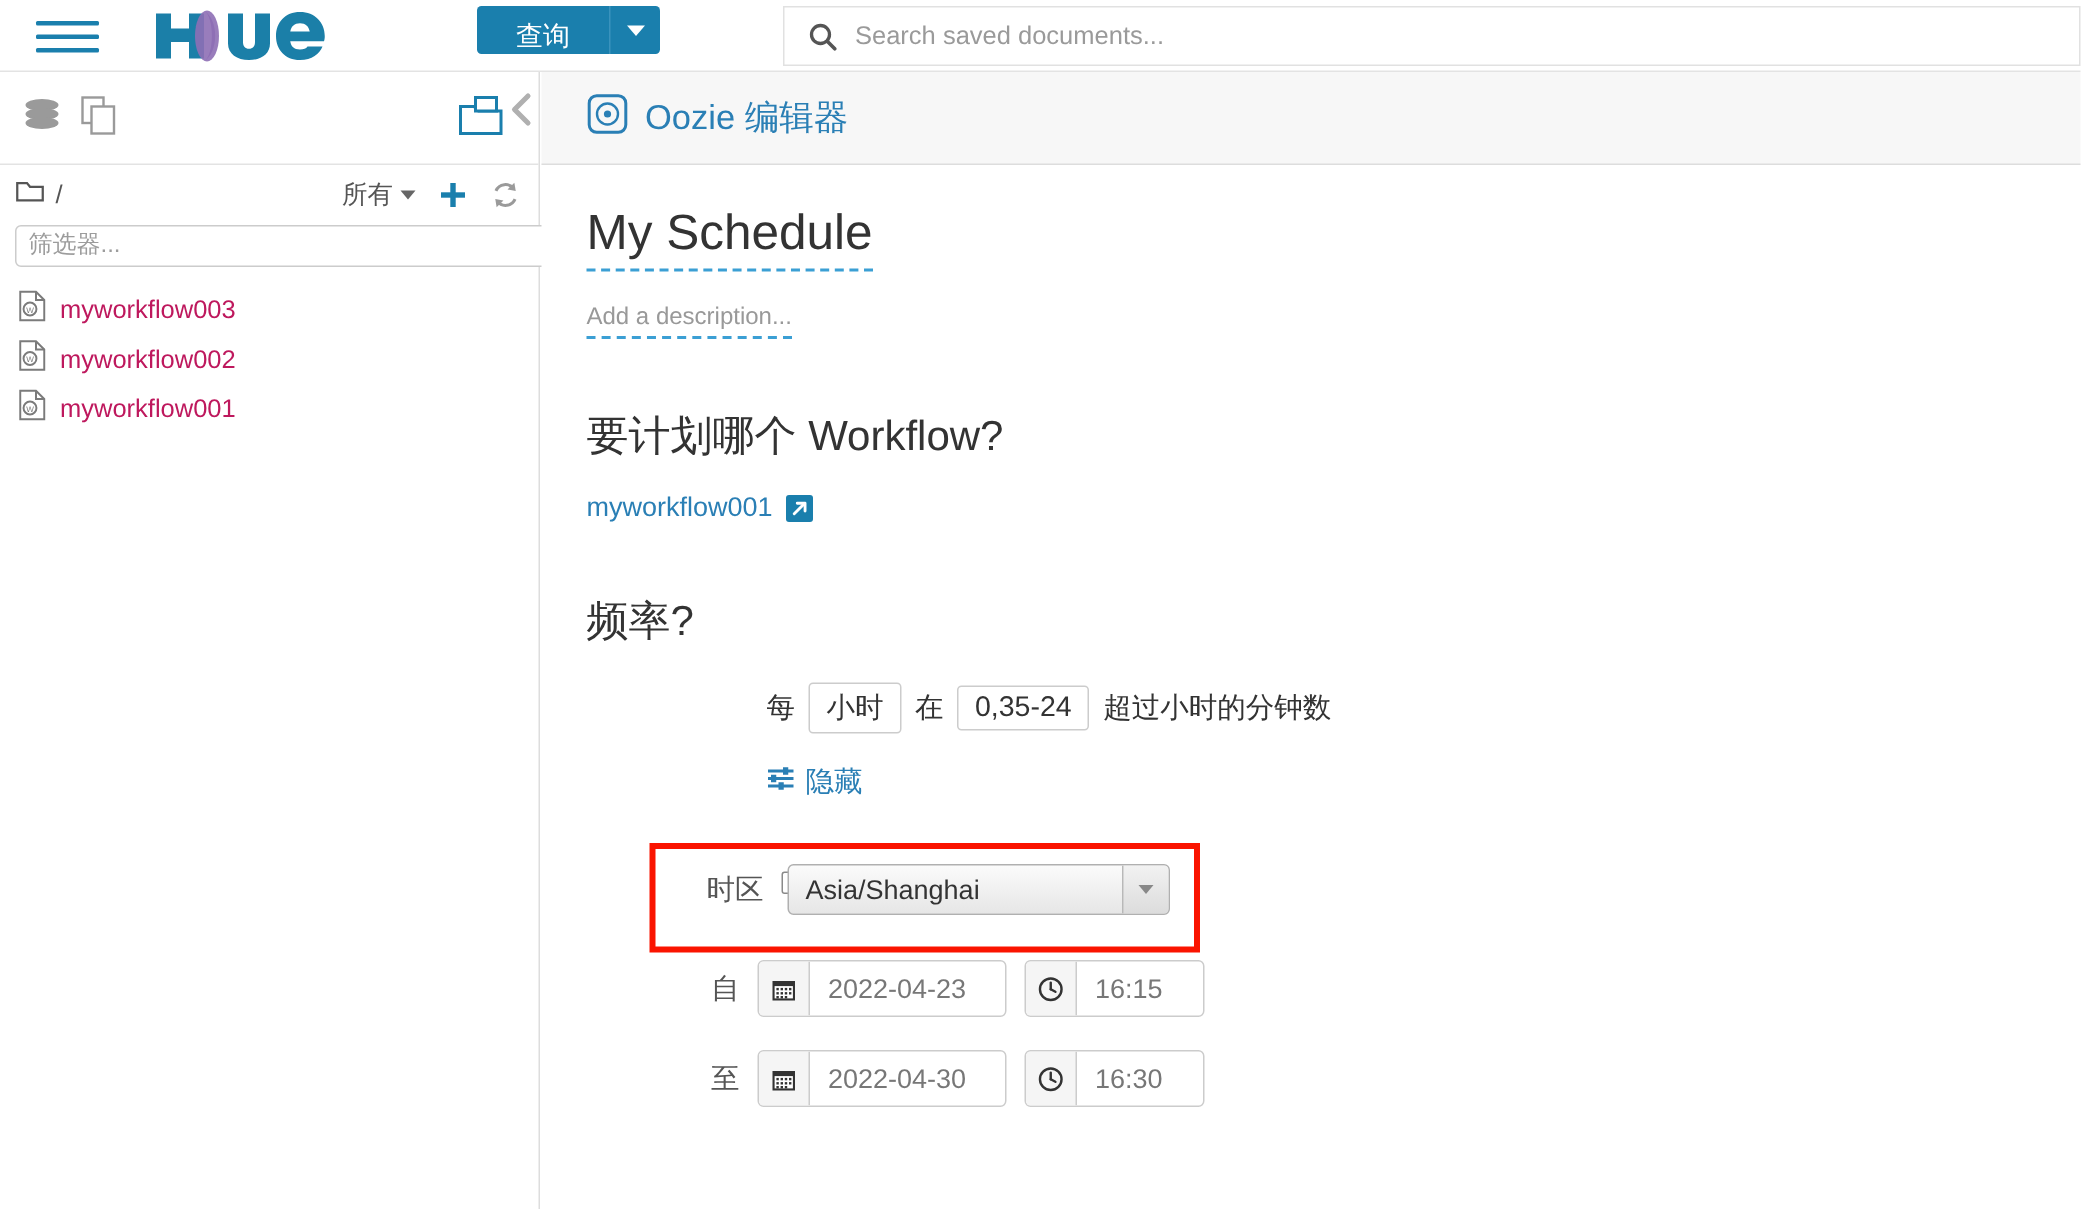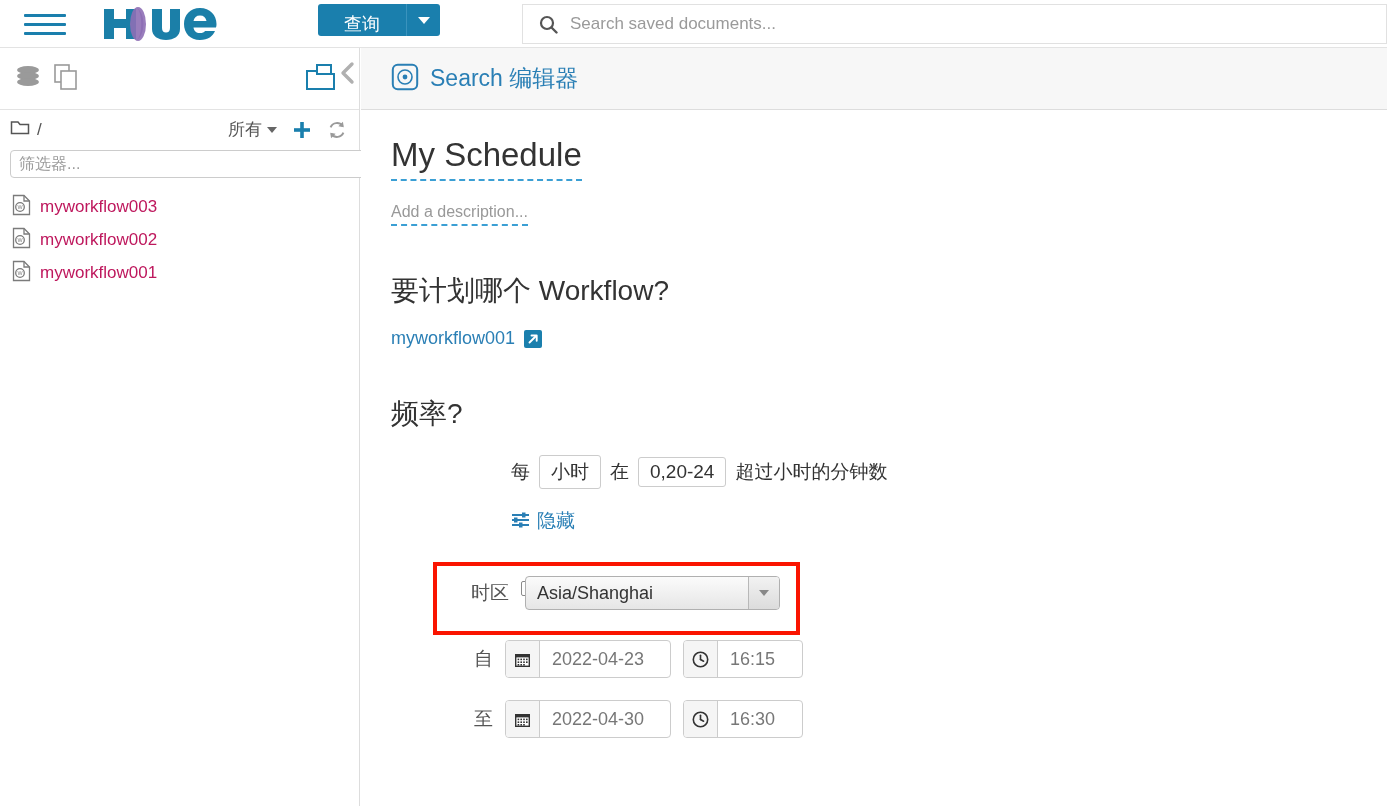--- a/index.html
+++ b/index.html
@@ -393,21 +393,21 @@
 <div id="main">
 
   <div id="oozie-header">
     <span>
       <svg width="28" height="28" viewBox="0 0 28 28">
         <rect x="1.8" y="1.8" width="24.4" height="24.4" rx="5" ry="5" fill="none" stroke="#2a7fb5" stroke-width="2"></rect>
         <circle cx="14" cy="14" r="7" fill="none" stroke="#2a7fb5" stroke-width="1.6"></circle>
         <circle cx="14" cy="14" r="2.4" fill="#2a7fb5"></circle>
       </svg>
     </span>
-    <span id="oozie-title">Search 编辑器</span>
+    <span id="oozie-title">Oozie 编辑器</span>
   </div>
 
   <div id="content">
 
     <h1 id="schedule-name">My Schedule</h1>
 
     <div>
       <span id="schedule-desc">Add a description...</span>
     </div>
 
@@ -424,21 +424,21 @@
       </span>
     </div>
 
     <h2 class="section">频率?</h2>
 
     <div id="freq-block">
       <div id="freq-row">
         <span>每</span>
         <span class="inline-field">小时</span>
         <span>在</span>
-        <span class="inline-field">0,20-24</span>
+        <span class="inline-field">0,35-24</span>
         <span>超过小时的分钟数</span>
       </div>
 
       <div id="hide-row">
         <span>
           <svg width="19" height="17" viewBox="0 0 19 17">
             <line x1="1" y1="4" x2="18" y2="4" stroke="#2a7fb5" stroke-width="2"></line>
             <line x1="1" y1="9" x2="18" y2="9" stroke="#2a7fb5" stroke-width="2"></line>
             <line x1="1" y1="14" x2="18" y2="14" stroke="#2a7fb5" stroke-width="2"></line>
             <rect x="11" y="1.5" width="3.5" height="5" fill="#2a7fb5"></rect>

